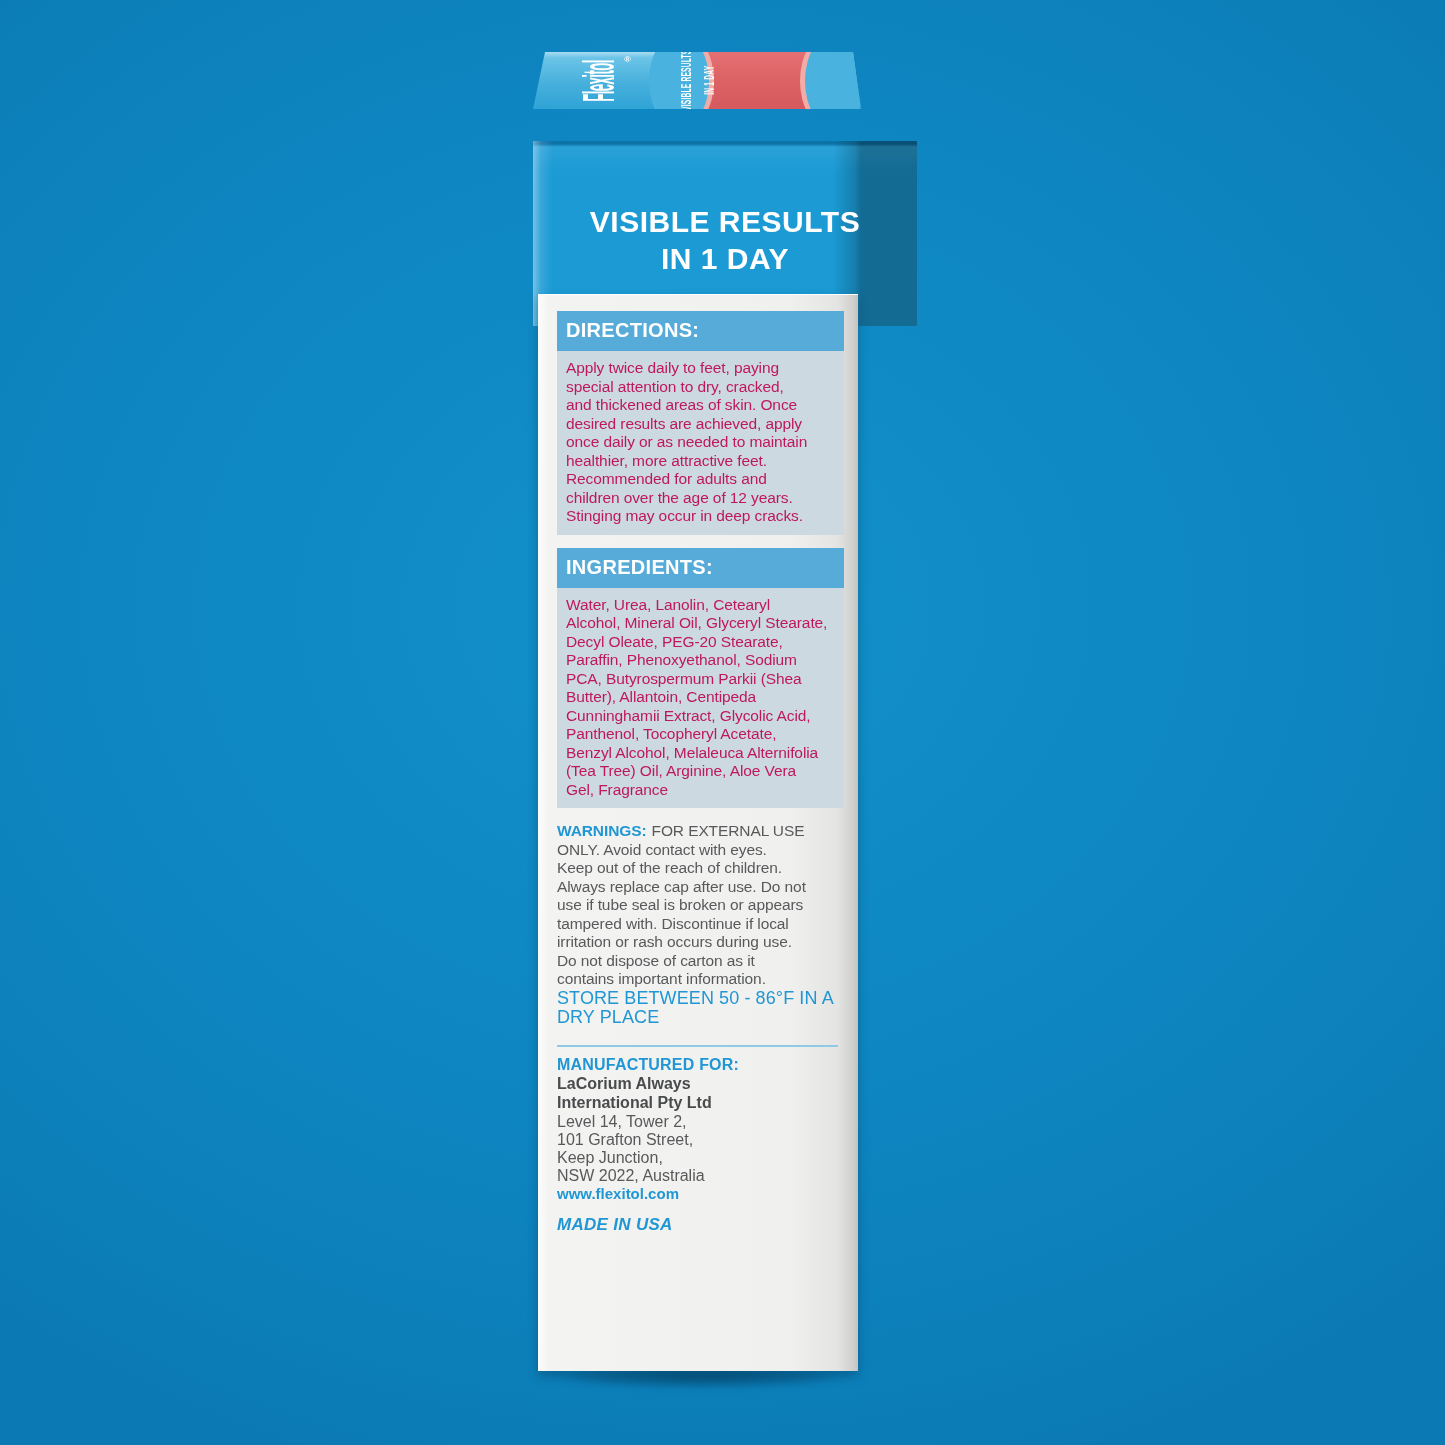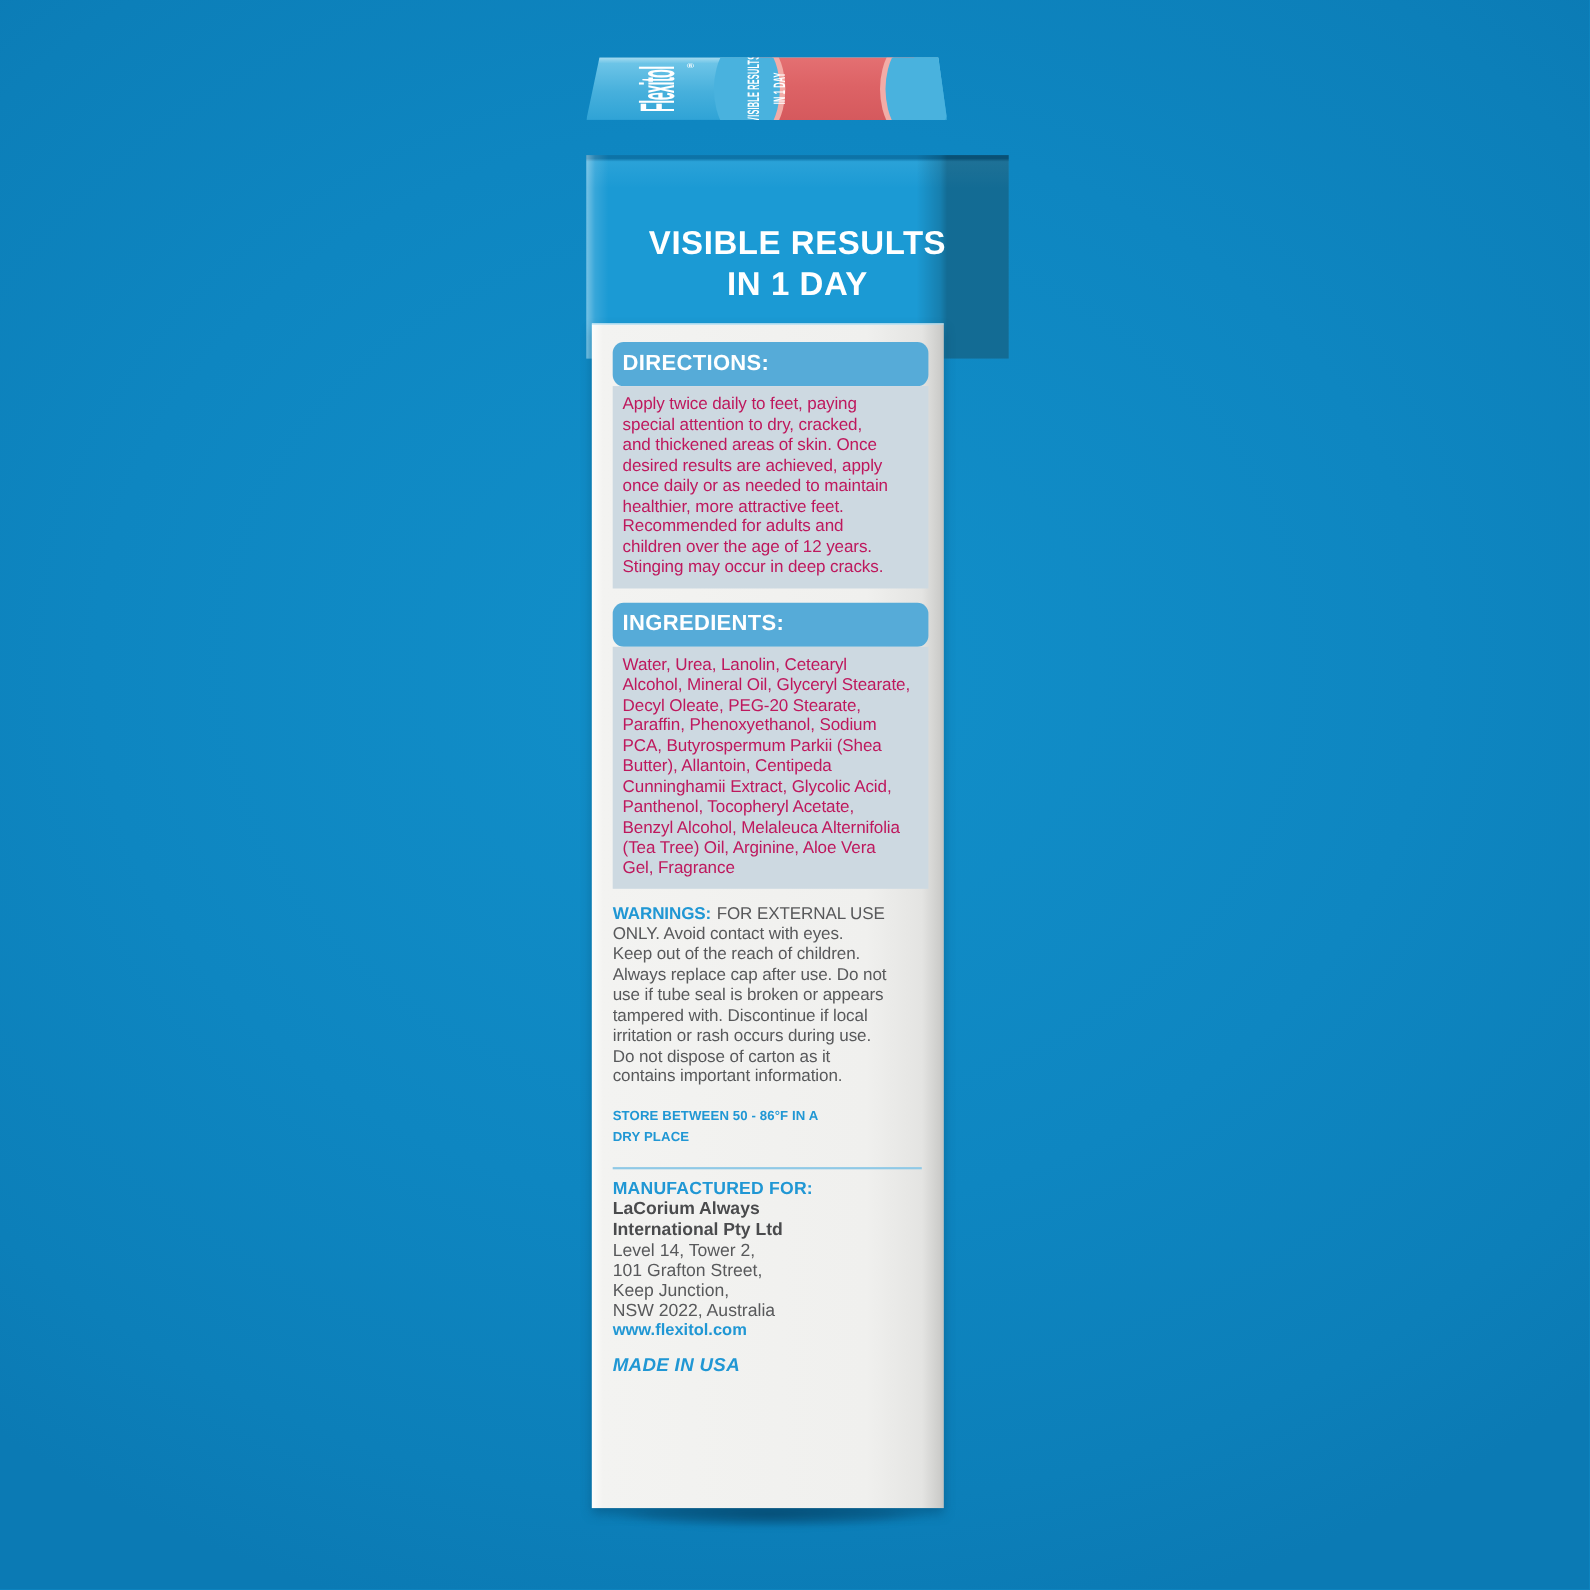--- a/index.html
+++ b/index.html
@@ -69,35 +69,35 @@
   
   .panel-white{
     position:absolute;left:538px;top:294px;width:320px;height:1077px;
     background:linear-gradient(90deg,#fdfdfc 0px,#f3f3f1 10px,#f0f0ee 250px,#e4e4e2 300px,#cdcdcb 316px,#c2c2c0 320px);
     border-top:1px solid #ffffff;
     box-shadow:0 5px 10px rgba(4,49,78,.35);
   }
   .panel-content{padding:16px 14px 0 19px;}
   .band-header{
     background:#56abd8;color:#ffffff;font-weight:bold;font-size:20px;
-    padding:8px 8px 9px 9px;letter-spacing:.3px;border-radius:10px;
+    padding:8px 8px 9px 9px;letter-spacing:.3px;
   }
   .band-body{
     background:#cdd9e1;color:#be185d;
     font-size:15.5px;line-height:18.5px;letter-spacing:-0.1px;
     padding:8px 6px 9px 9px;white-space:pre;overflow:hidden;
   }
   .txt{color:#58595b;font-size:15.5px;line-height:18.5px;letter-spacing:-0.1px;}
   .blue{color:#2097d4;}
   .bold{font-weight:bold;}
   .pre{white-space:pre-line;}
   .warnings{margin-top:14px;white-space:normal;}
   .warnings .rest{white-space:pre-line;}
   .inline-label{margin-right:5px;}
-  .storage{margin-top:16px;font-weight:bold;color:#2097d4;font-size:12px;line-height:19px;white-space:pre-line;letter-spacing:.1px;}
+  .storage{font-weight:normal;color:#2097d4;font-size:18px;line-height:19px;white-space:pre-line;letter-spacing:.1px;}
   .divider{margin-top:18px;height:2px;background:#8fc9e6;width:281px;}
   .addr-block{margin-top:20px;font-size:16px;line-height:19px;color:#58595b;}
   .addr-block .line{display:block;}
   .blk-title{color:#2097d4;font-weight:bold;letter-spacing:.2px;}
   .dark-bold{color:#4a4b4d;font-weight:bold;}
   .mfg{margin-top:9px;}
   .mfg .line{line-height:18px;}
   .mfg .dark-bold{line-height:19.5px;}
   .website{margin-top:0;color:#2097d4;font-weight:bold;font-size:15px;}
   .madein{margin-top:13px;color:#2097d4;font-weight:bold;font-size:17px;letter-spacing:.3px;font-style:italic;}

